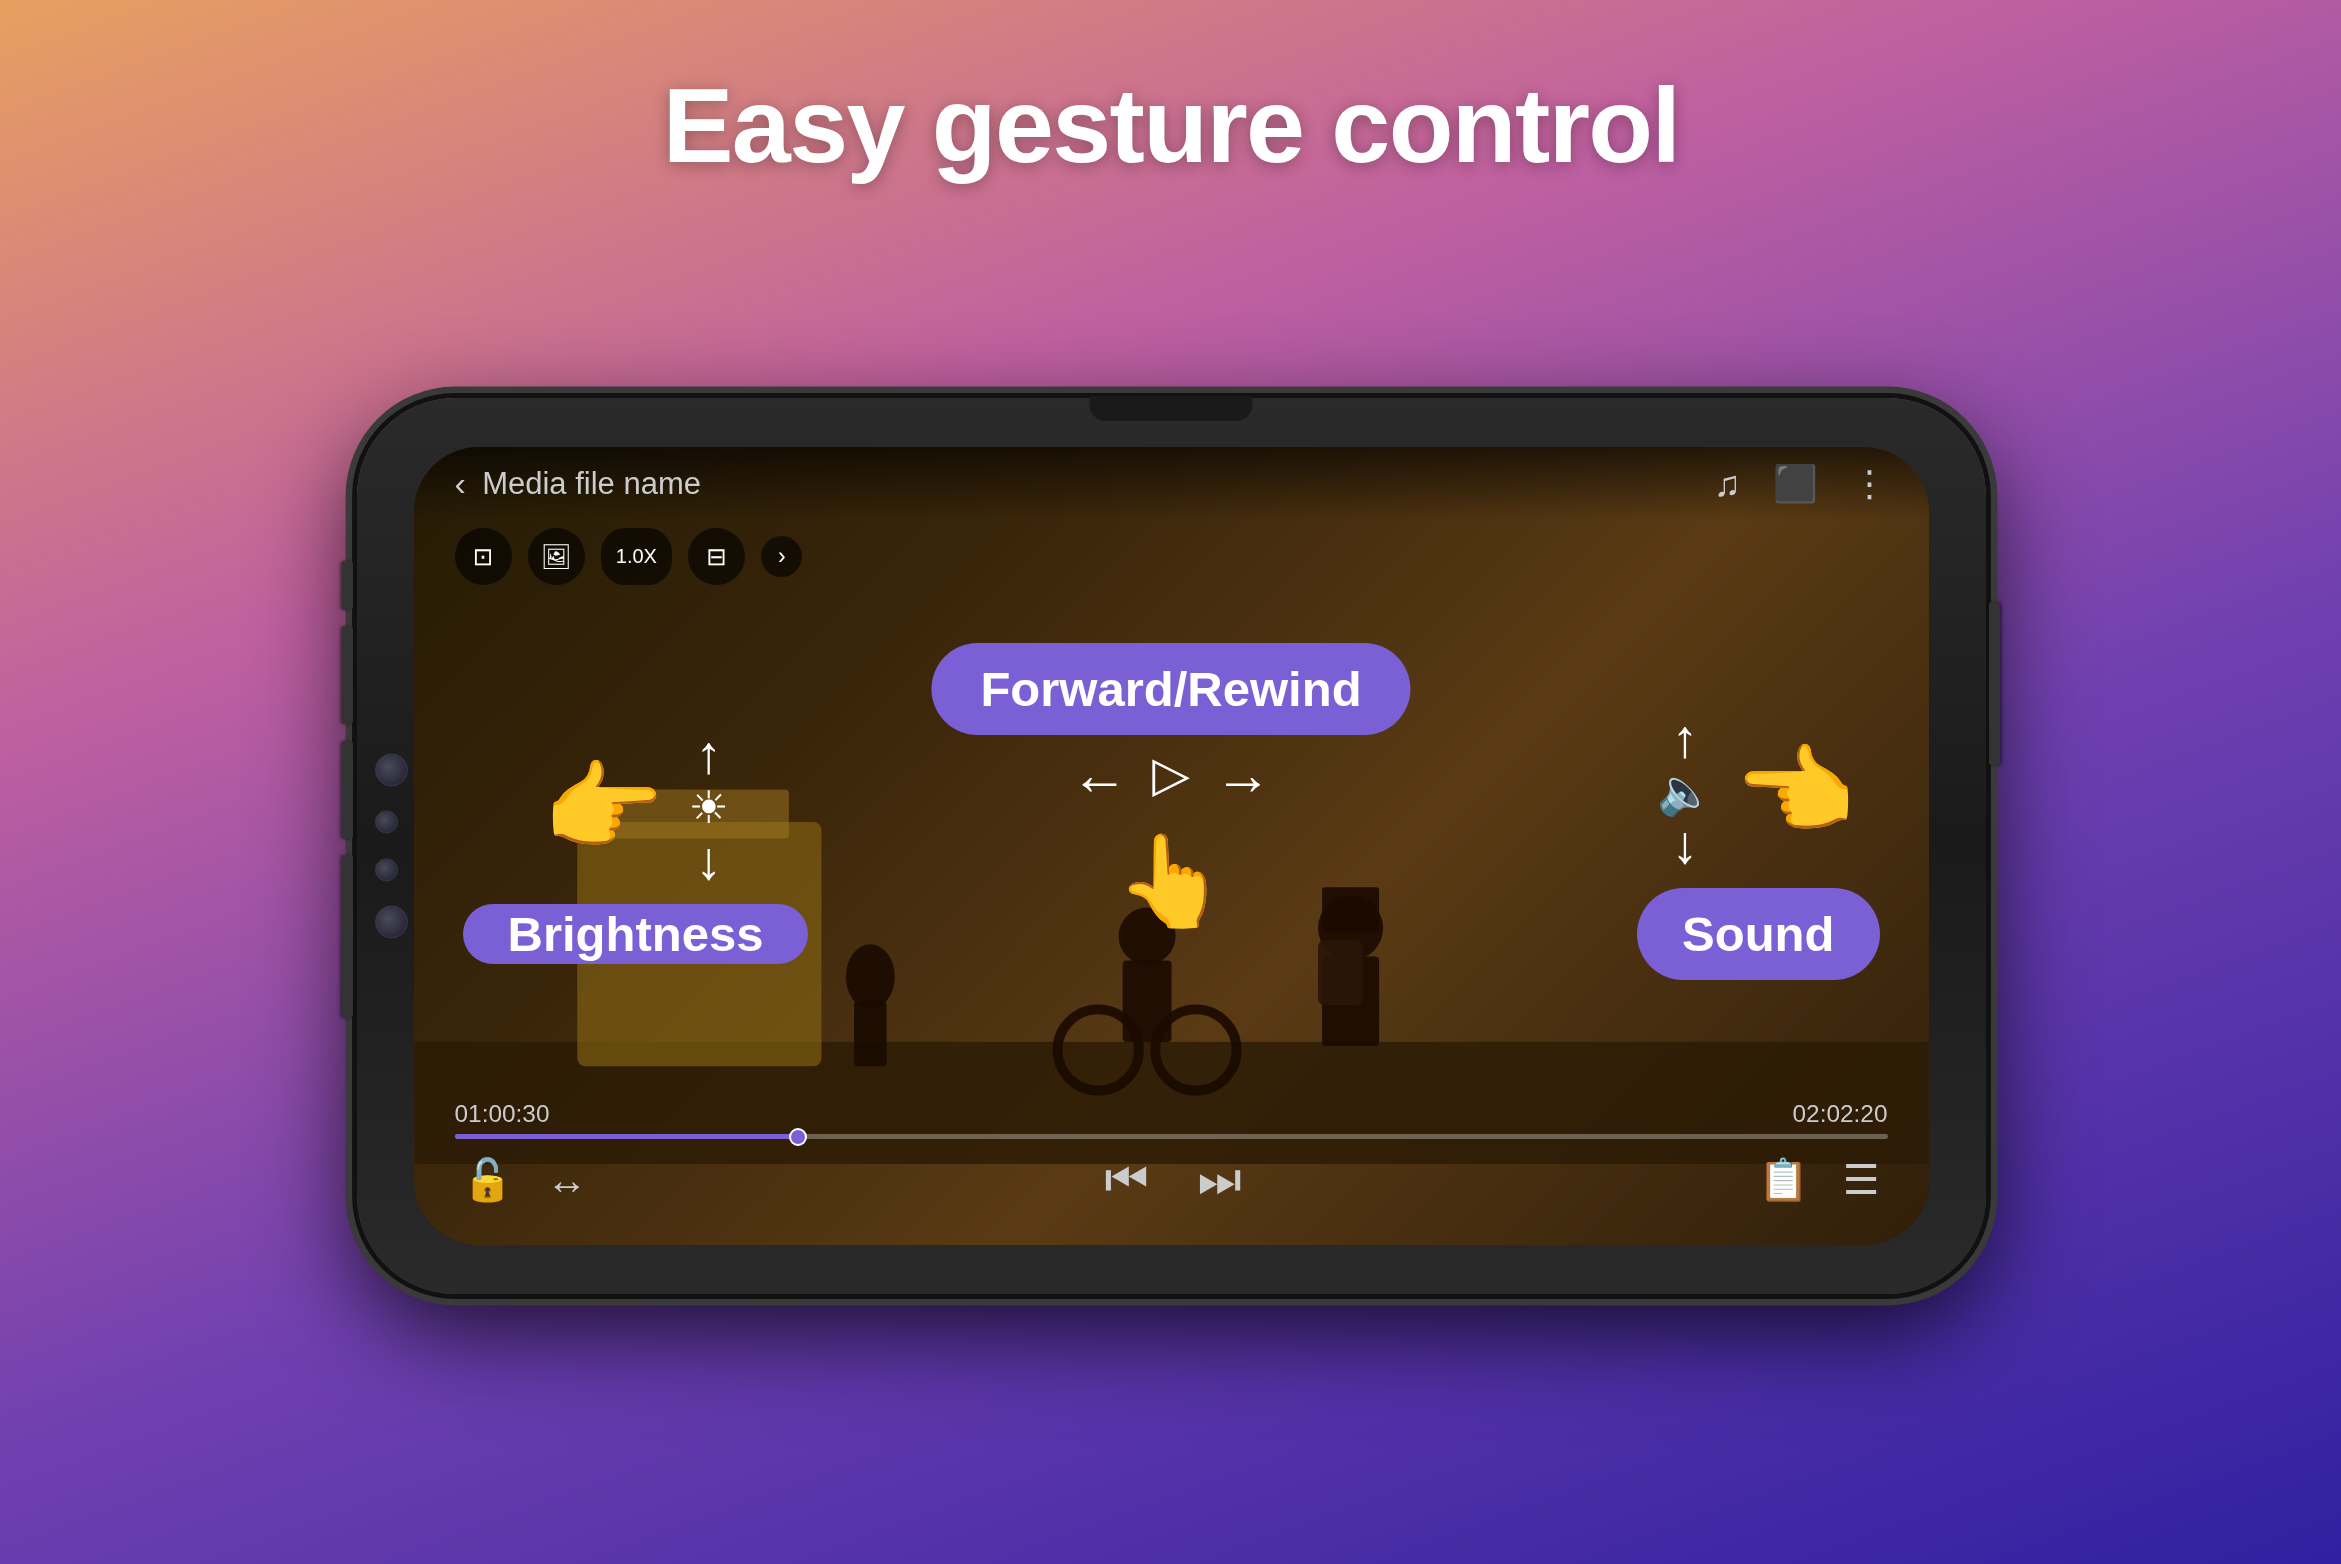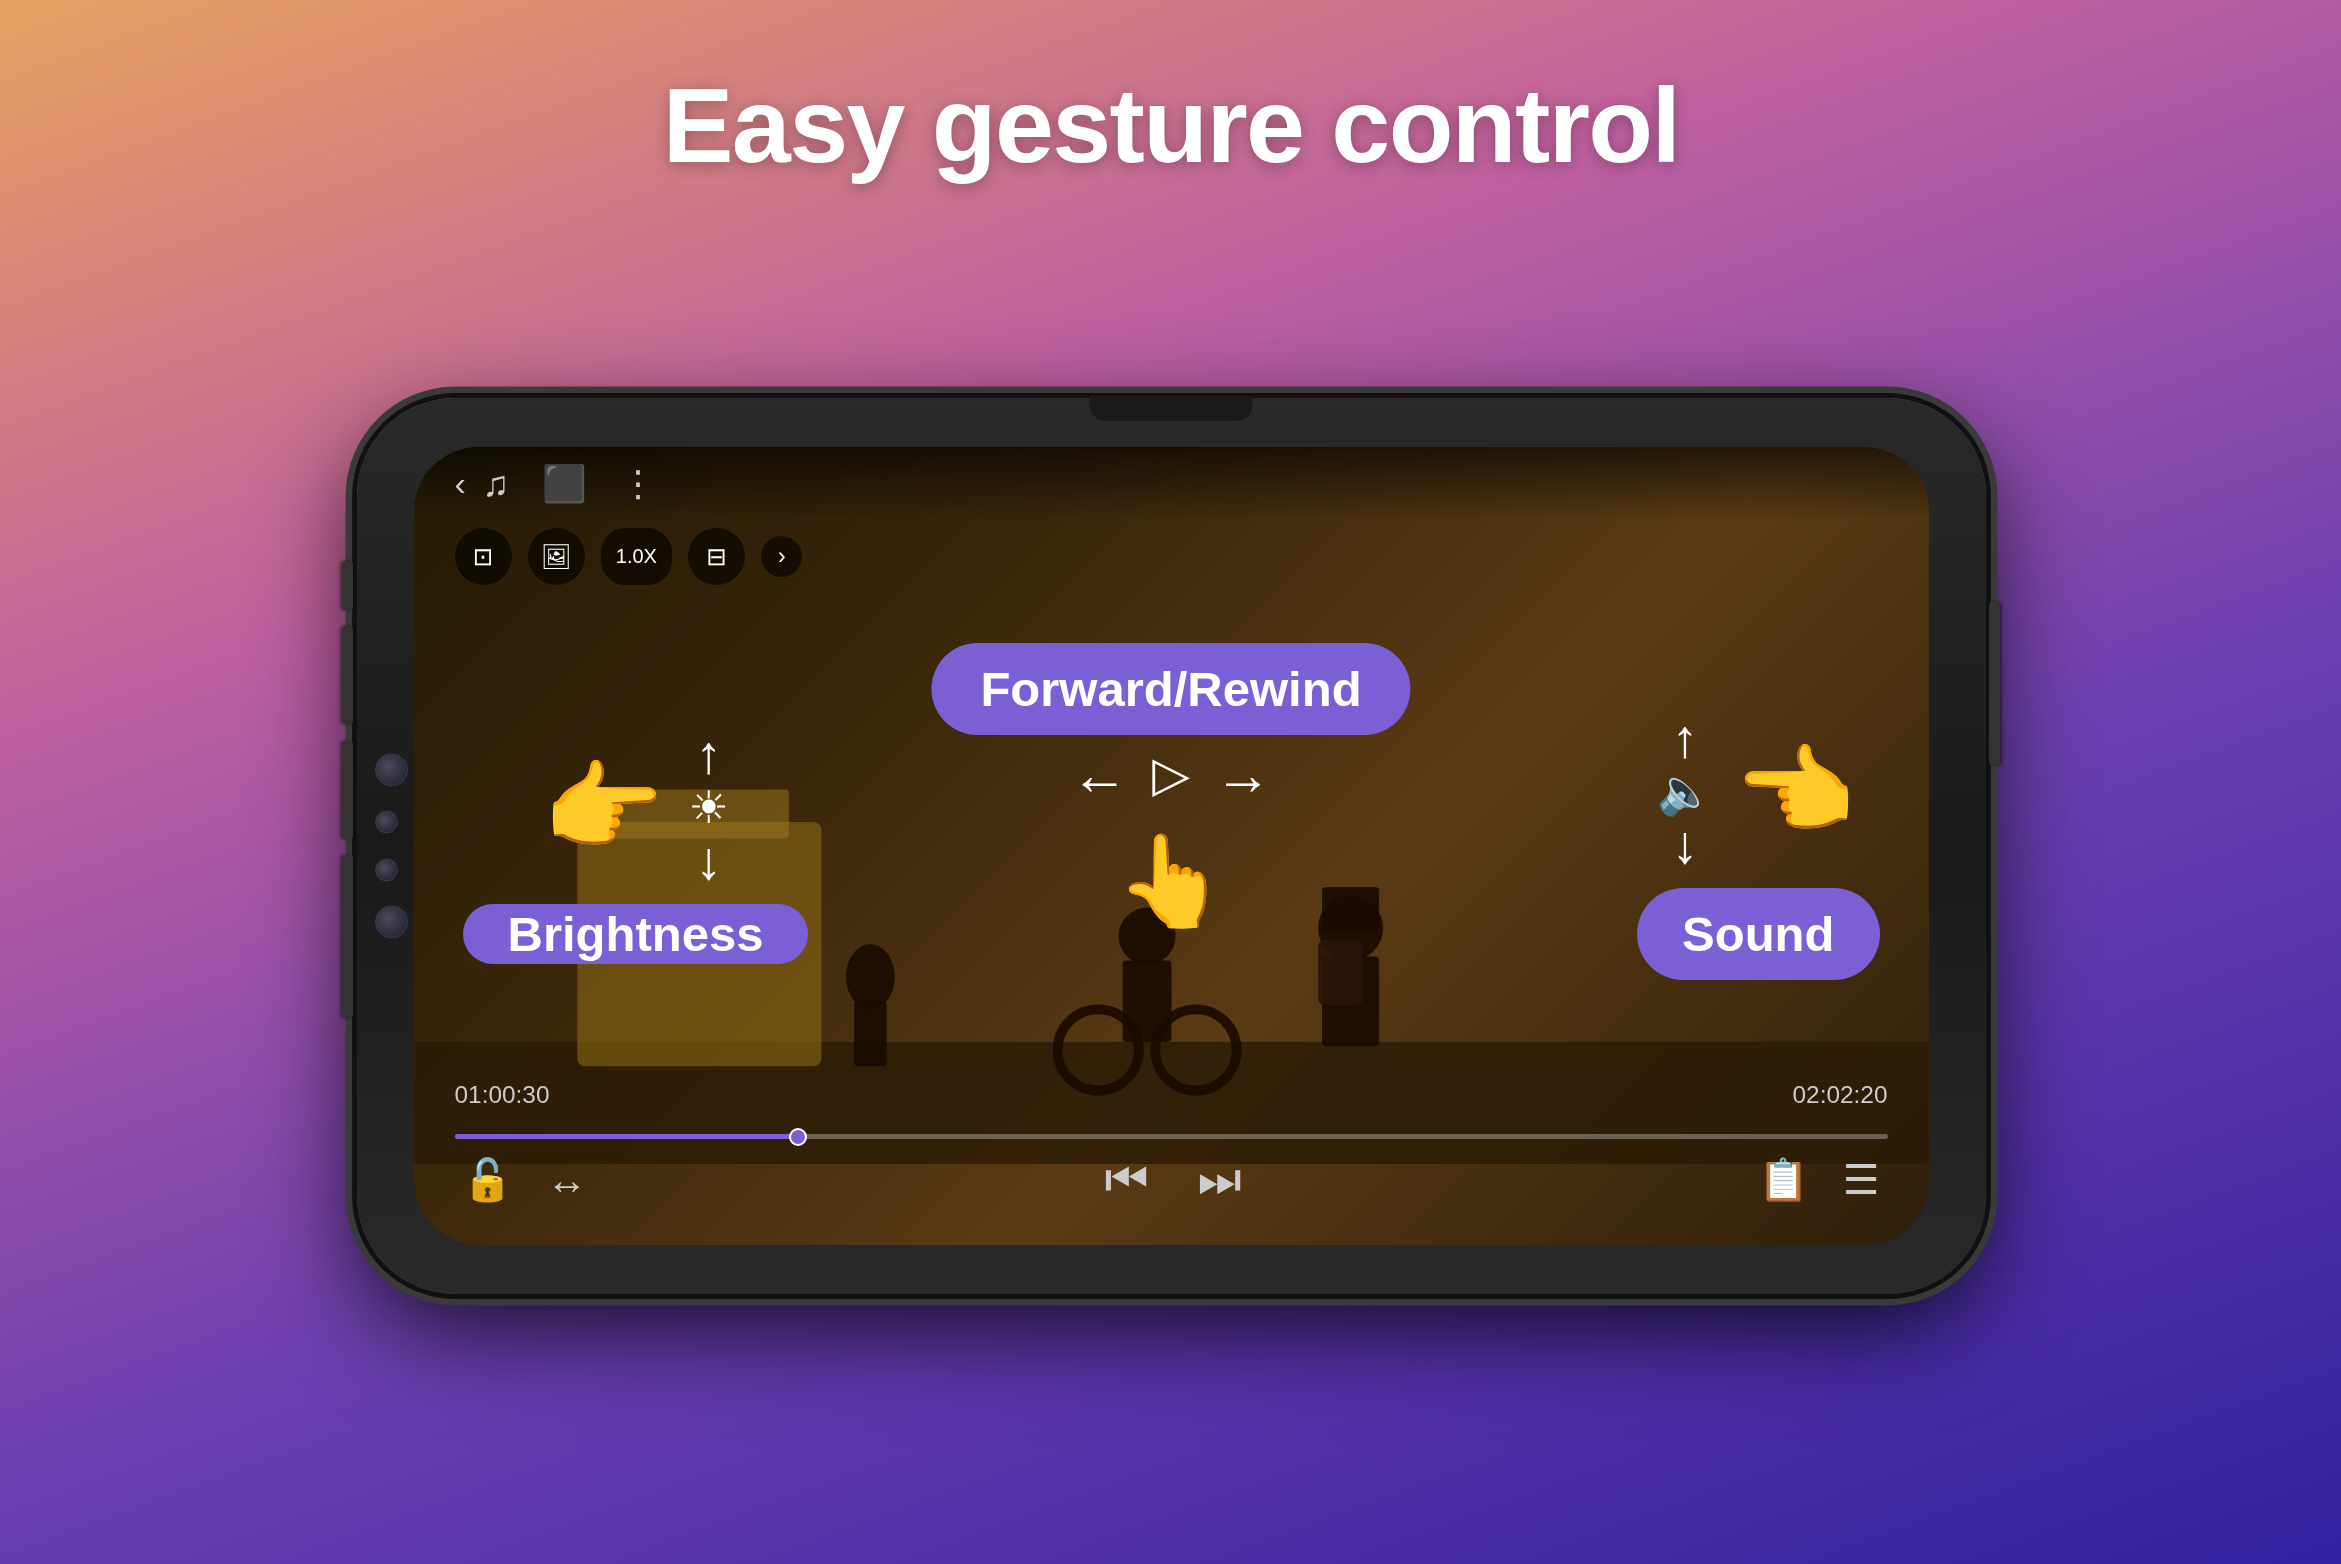--- a/index.html
+++ b/index.html
@@ -301,21 +301,21 @@
       right: 0;
       padding: 0 41px;
       z-index: 10;
     }
 
     .time-row {
       display: flex;
       justify-content: space-between;
       color: #ccc;
       font-size: 24.4px;
-      margin-bottom: 25px;
+      margin-bottom: 6px;
     }
 
     .progress-bar {
       width: 100%;
       height: 4.9px;
       background: rgba(255,255,255,0.3);
       border-radius: 2.4px;
       position: relative;
     }
 
@@ -459,20 +459,21 @@
           <rect x="1115" y="245" width="70" height="110" fill="#1a0a00" opacity="0.9" rx="5"></rect>
 
           <rect x="1110" y="225" width="55" height="80" fill="#2a1508" opacity="0.9" rx="8"></rect>
 
           <rect x="1115" y="160" width="70" height="55" fill="#1a0a00" opacity="0.9" rx="4"></rect>
         </svg>
       </div>
 
       <div class="top-bar">
         <span class="back-btn">‹</span>
+        <span class="media-title">Media file name</span>
         <div class="top-icons">
           <span class="top-icon">♫</span>
           <span class="top-icon">⬛</span>
           <span class="top-icon">⋮</span>
         </div>
       </div>
 
       <div class="toolbar-row">
         <div class="tool-btn">⊡</div>
         <div class="tool-btn">🖼</div>

